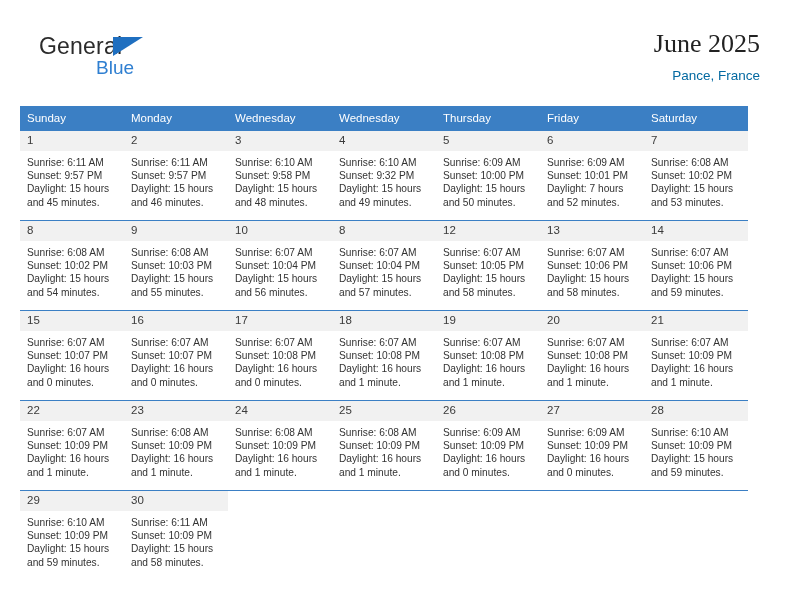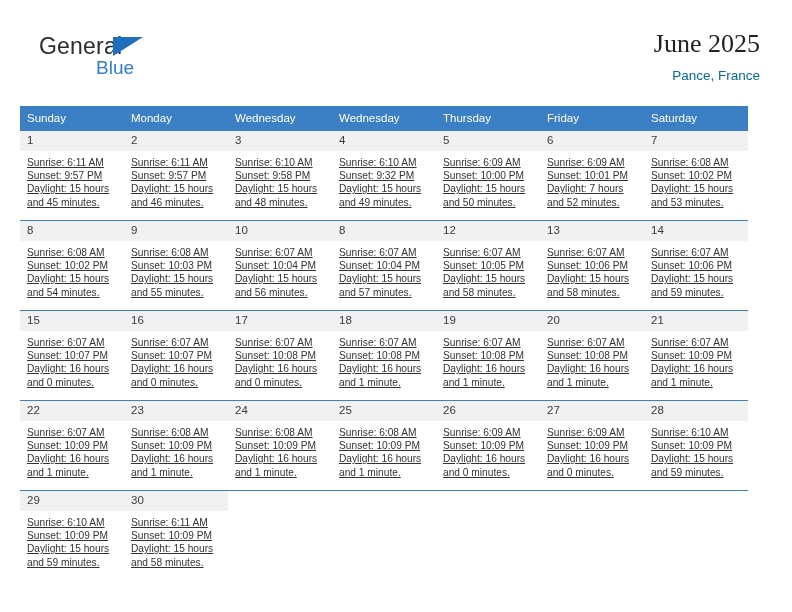--- a/index.html
+++ b/index.html
@@ -131,21 +131,20 @@
   }
   .daynum.blank {
     background: #ffffff;
   }
   .info {
     padding: 5px 6px 0 7px;
     font-size: 10.2px;
     line-height: 13.2px;
     color: #333333;
     font-family: "Liberation Sans", sans-serif;
-    text-decoration: underline;
   }
   .info div { white-space: nowrap; }
   .info .wrap { white-space: normal; }
 </style>
 </head>
 <body>
 
 <div class="page">
 
   <div class="header">

